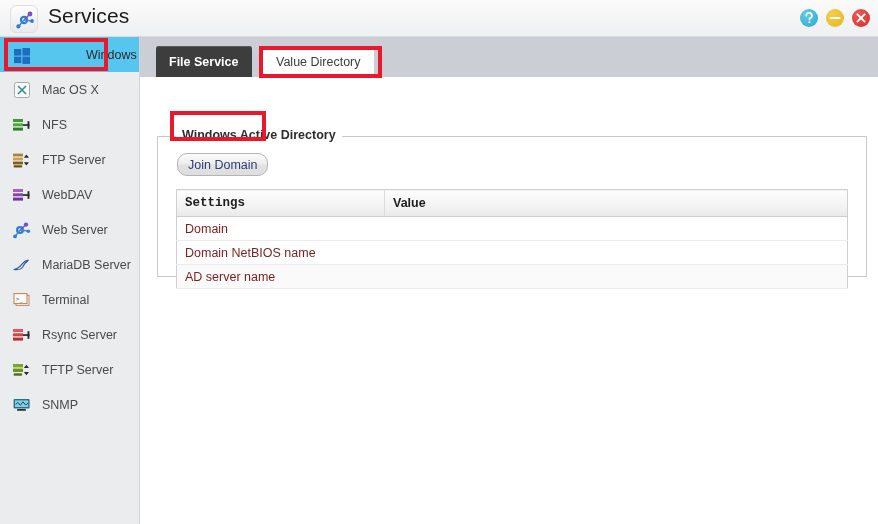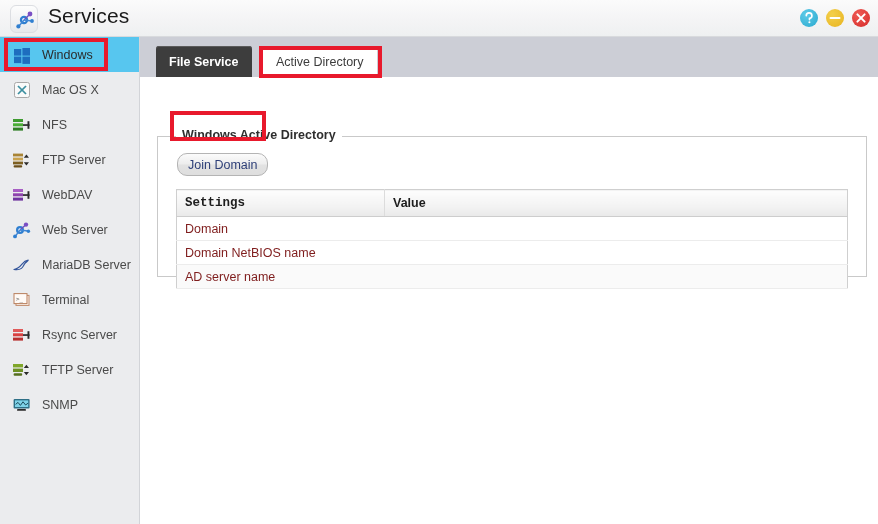--- a/index.html
+++ b/index.html
@@ -87,20 +87,21 @@
     align-items: center;
     padding-left: 11px;
     box-sizing: border-box;
     font-size: 12.5px;
     color: #4a4a4a;
     font-family: "Liberation Sans", sans-serif;
   }
   .nav-item.selected {
     background: #57c6ef;
     color: #2b2b2b;
+    gap: 44px;
   }
   .nav-ico {
     width: 22px; height: 22px;
     margin-right: 9px;
     flex: 0 0 22px;
     position: relative;
   }
   .nav-ico svg { display: block; }
   .nav-label { white-space: nowrap; }
 
@@ -415,21 +416,21 @@
   </div>
 </div>
 
 <div class="main">
 
   <div class="tabstrip">
     <div class="tab inactive">
       <span>File Service</span>
     </div>
     <div class="tab active">
-      <span>Active Directory</span>
+      <span>Value Directory</span>
     </div>
   </div>
 
   <div class="content">
 
     <div class="fieldset">
       <div class="legend">Windows Active Directory</div>
 
       <div class="join-btn">
         <span>Join Domain</span>

